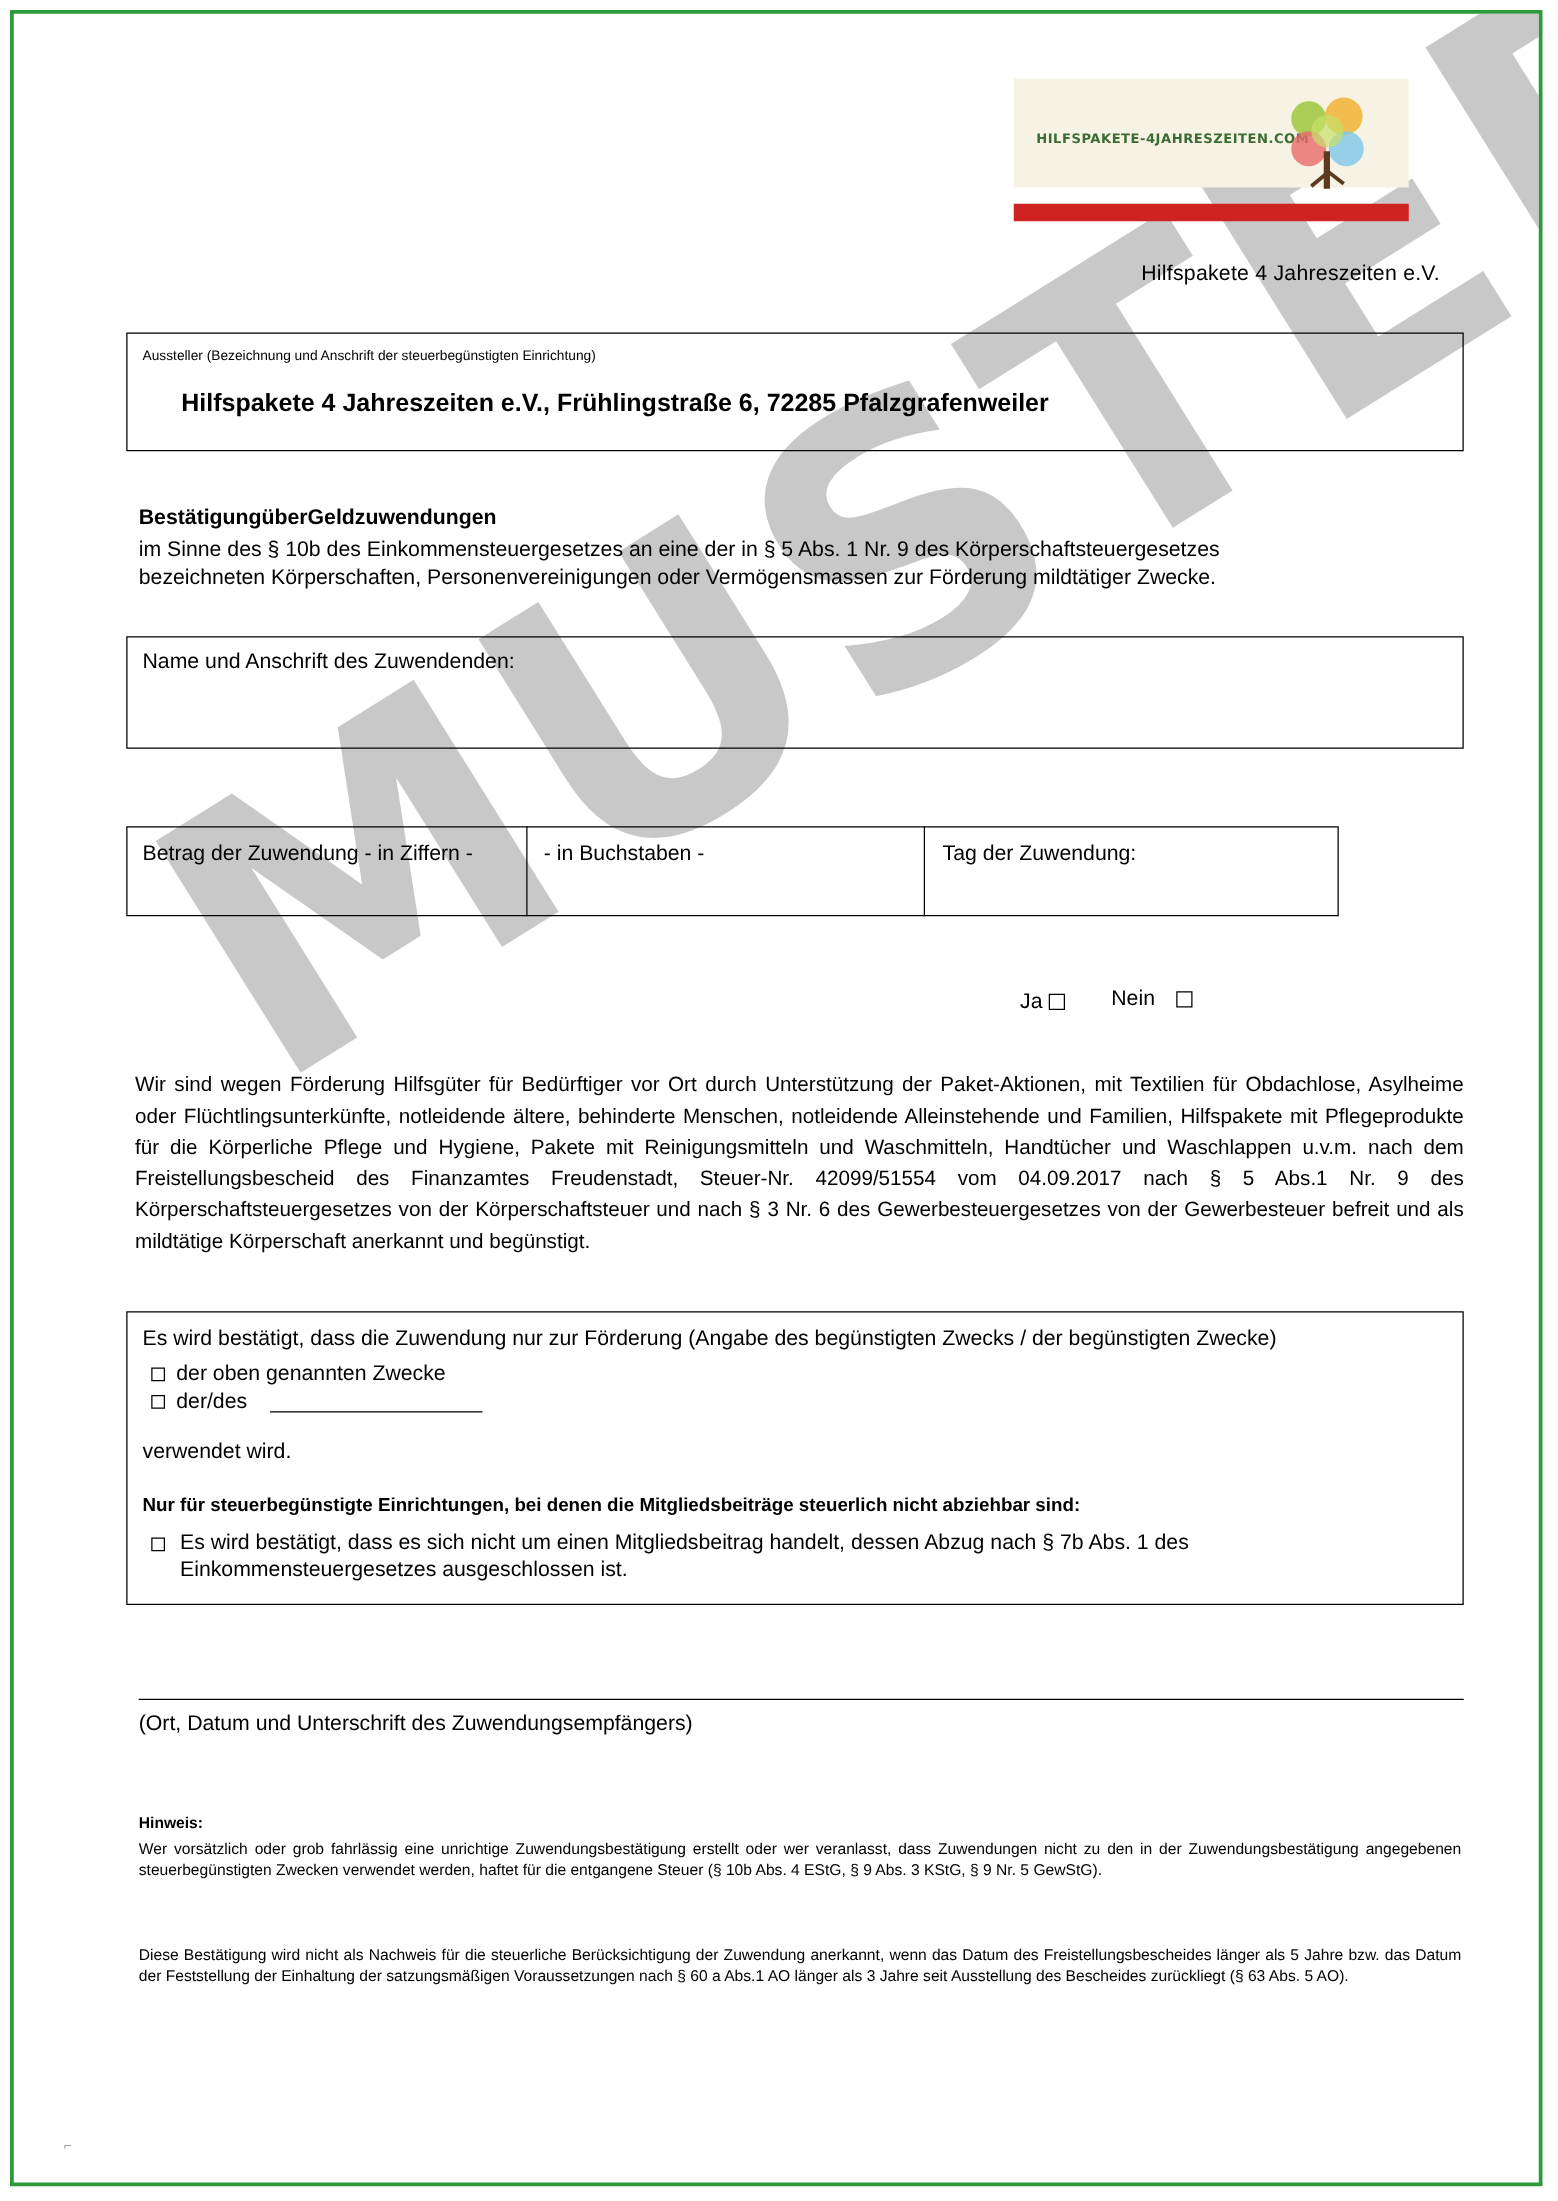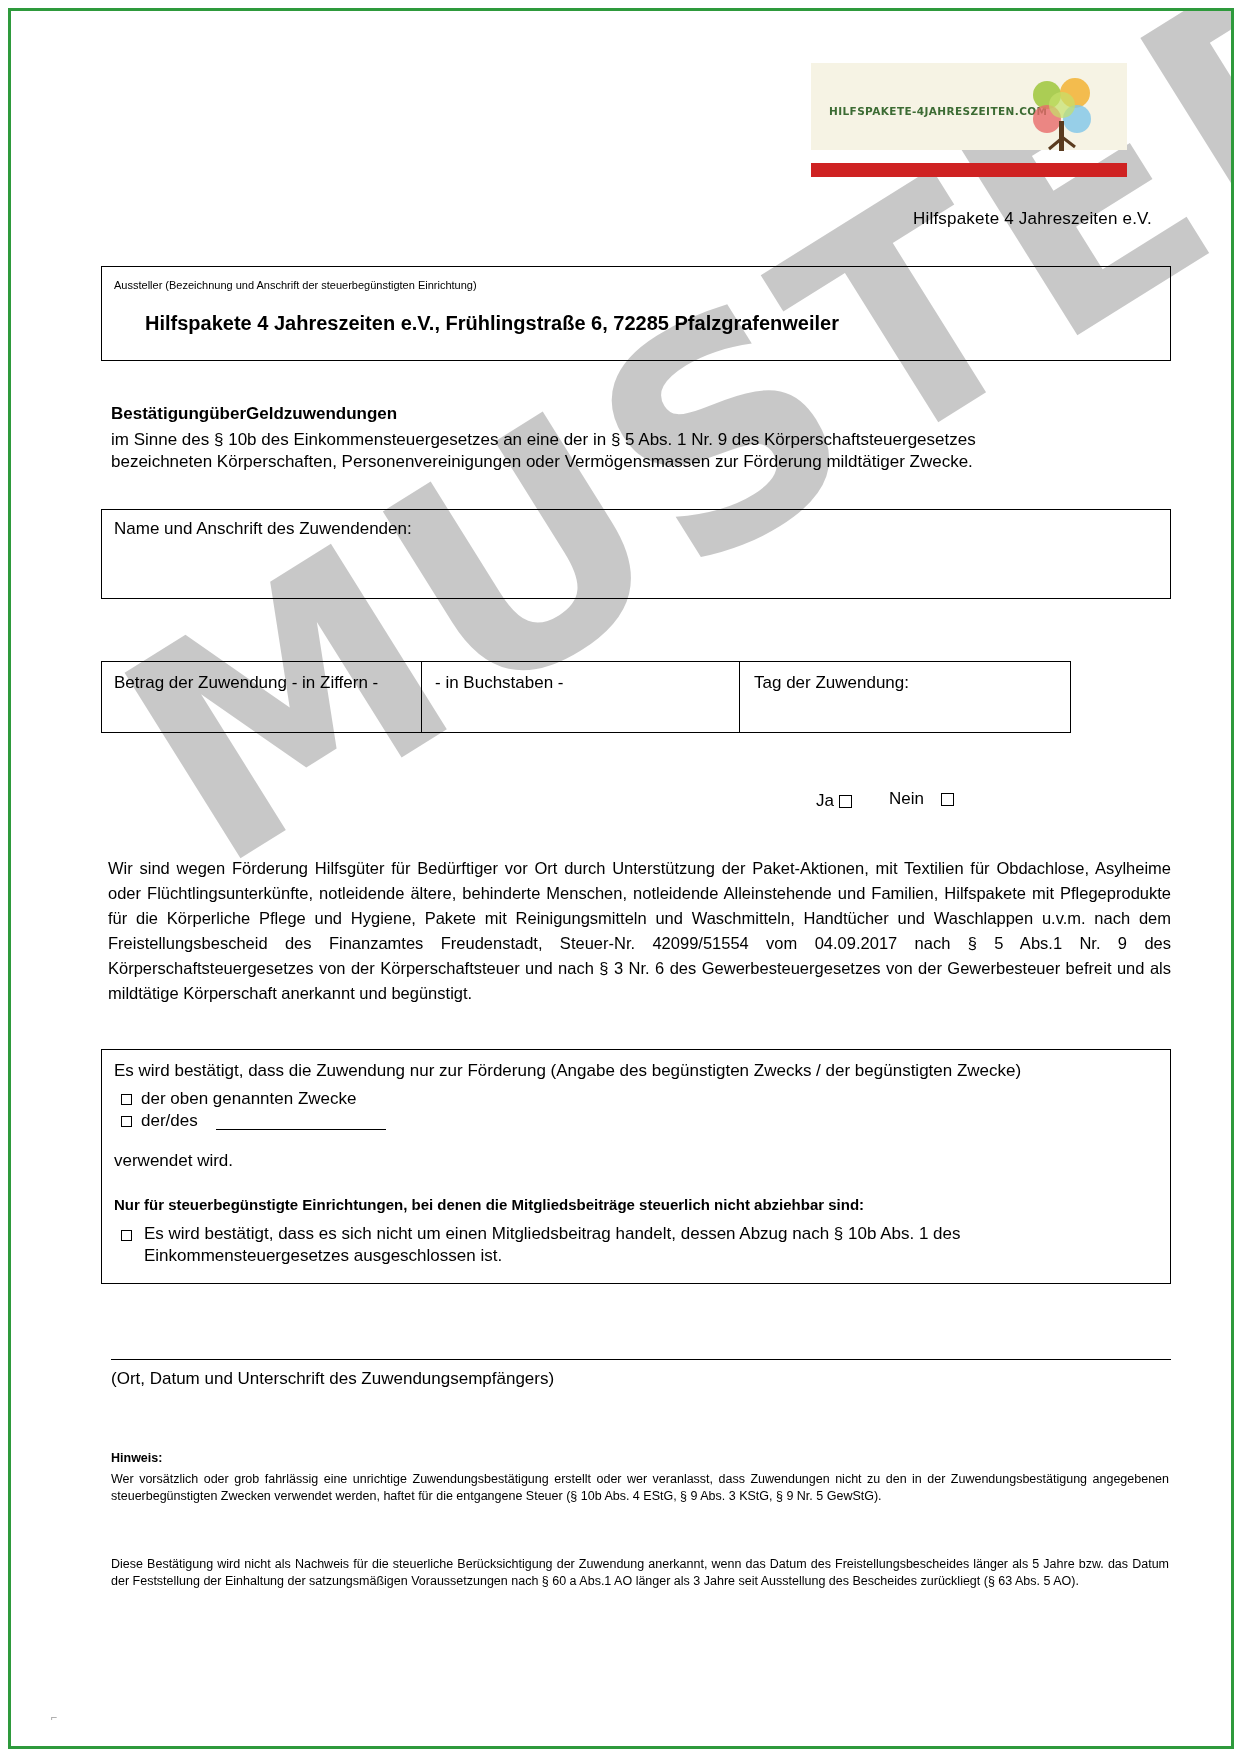--- a/index.html
+++ b/index.html
@@ -261,21 +261,21 @@
     <div class="box box-bestaetigt"></div>
     <div class="txt t-bb-1">Es wird bestätigt, dass die Zuwendung nur zur Förderung (Angabe des begünstigten Zwecks / der begünstigten Zwecke)</div>
     <div class="chk-sq chk-a"></div>
     <div class="txt t-bb-2">der oben genannten Zwecke</div>
     <div class="chk-sq chk-b"></div>
     <div class="txt t-bb-3">der/des</div>
     <div class="fill-line fill-1"></div>
     <div class="txt t-bb-4">verwendet wird.</div>
     <div class="txt t-bb-5">Nur für steuerbegünstigte Einrichtungen, bei denen die Mitgliedsbeiträge steuerlich nicht abziehbar sind:</div>
     <div class="chk-sq chk-c"></div>
-    <div class="txt t-bb-6">Es wird bestätigt, dass es sich nicht um einen Mitgliedsbeitrag handelt, dessen Abzug nach § 10b Abs. 1 des</div>
+    <div class="txt t-bb-6">Es wird bestätigt, dass es sich nicht um einen Mitgliedsbeitrag handelt, dessen Abzug nach § 7b Abs. 1 des</div>
     <div class="txt t-bb-7">Einkommensteuergesetzes ausgeschlossen ist.</div>
 
     <div class="fill-line sig-line"></div>
     <div class="txt t-sig">(Ort, Datum und Unterschrift des Zuwendungsempfängers)</div>
 
     <div class="txt t-hinweis-title">Hinweis:</div>
     <div class="note note-1">Wer vorsätzlich oder grob fahrlässig eine unrichtige Zuwendungsbestätigung erstellt oder wer veranlasst, dass Zuwendungen nicht zu den in der Zuwendungsbestätigung angegebenen steuerbegünstigten Zwecken verwendet werden, haftet für die entgangene Steuer (§ 10b Abs. 4 EStG, § 9 Abs. 3 KStG, § 9 Nr. 5 GewStG).</div>
     <div class="note note-2">Diese Bestätigung wird nicht als Nachweis für die steuerliche Berücksichtigung der Zuwendung anerkannt, wenn das Datum des Freistellungsbescheides länger als 5 Jahre bzw. das Datum der Feststellung der Einhaltung der satzungsmäßigen Voraussetzungen nach § 60 a Abs.1 AO länger als 3 Jahre seit Ausstellung des Bescheides zurückliegt (§ 63 Abs. 5 AO).</div>
 
     <div class="corner-mark">⌐</div>

